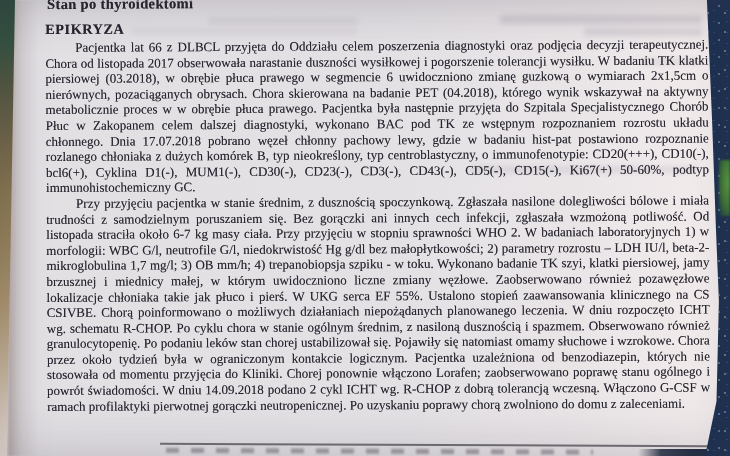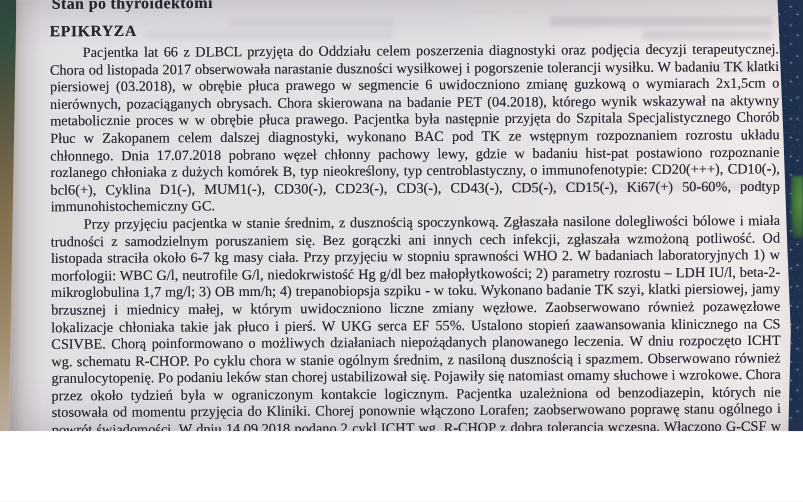--- a/index.html
+++ b/index.html
@@ -1,17 +1,17 @@
 <!DOCTYPE html>
 <html><head>
 <meta charset="utf-8">
 <style>
   html,body{margin:0;padding:0;}
   .scene{
-    position:relative;width:730px;height:392px;overflow:hidden;
+    position:relative;width:730px;height:456px;overflow:hidden;
     background:#e4e1e5;font-family:"Liberation Serif", serif;
   }
   
   .paper{
     position:absolute;inset:0;
     background:linear-gradient(90deg,#d6d3d8 0,#dedbe0 2.5%,#e3e0e4 8%,#e4e1e5 55%,#e9e5e7 78%,#efe9ea 92%,#f2ecec 100%);
   }
   .paper::before{ 
     content:"";position:absolute;inset:0;
     background:linear-gradient(180deg,rgba(150,144,155,.14) 0,rgba(150,144,155,0) 12%,rgba(150,144,155,0) 86%,rgba(150,144,155,.10) 100%);

